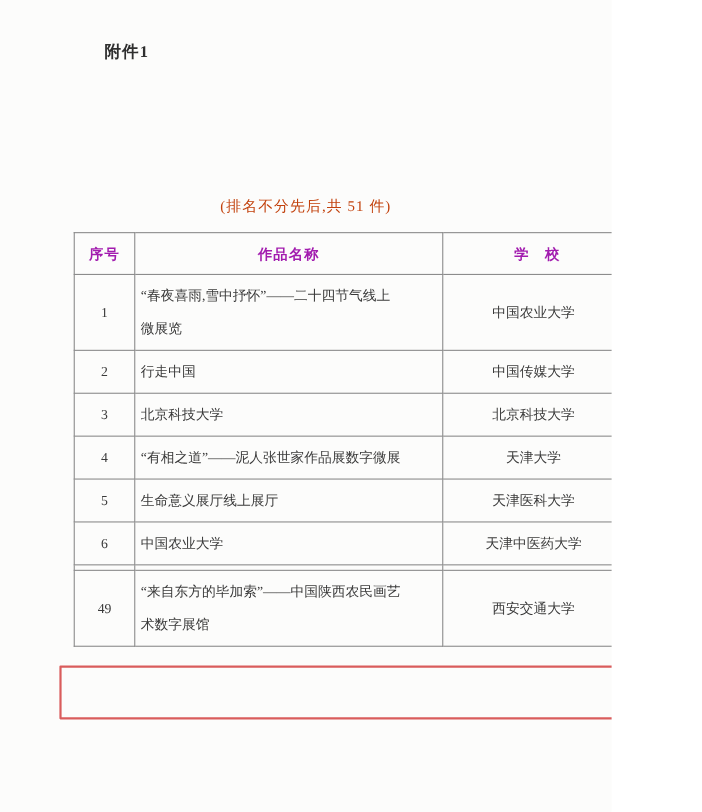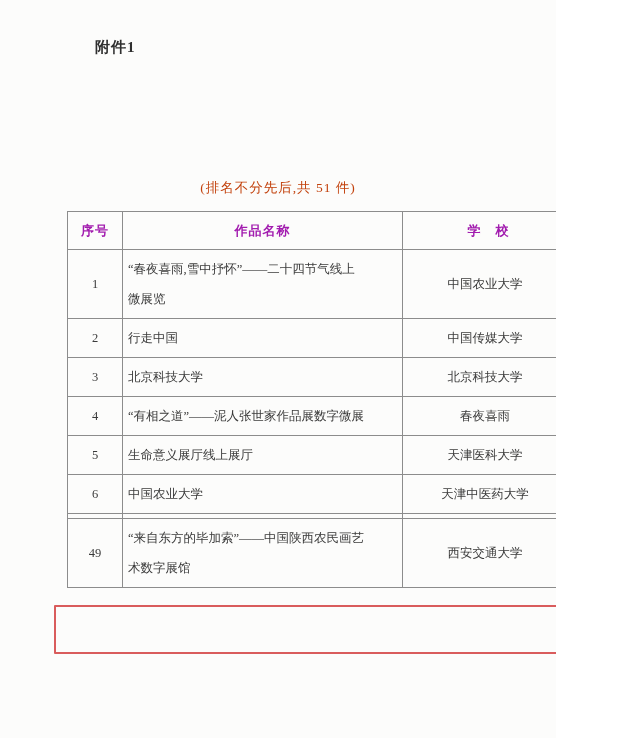--- a/index.html
+++ b/index.html
@@ -130,21 +130,21 @@
           <td class="school">中国传媒大学</td>
         </tr>
         <tr>
           <td class="no">3</td>
           <td class="title-cell">北京科技大学</td>
           <td class="school">北京科技大学</td>
         </tr>
         <tr>
           <td class="no">4</td>
           <td class="title-cell">“有相之道”——泥人张世家作品展数字微展</td>
-          <td class="school">春夜喜雨</td>
+          <td class="school">天津大学</td>
         </tr>
         <tr>
           <td class="no">5</td>
           <td class="title-cell">生命意义展厅线上展厅</td>
           <td class="school">天津医科大学</td>
         </tr>
         <tr>
           <td class="no">6</td>
           <td class="title-cell">中国农业大学</td>
           <td class="school">天津中医药大学</td>

